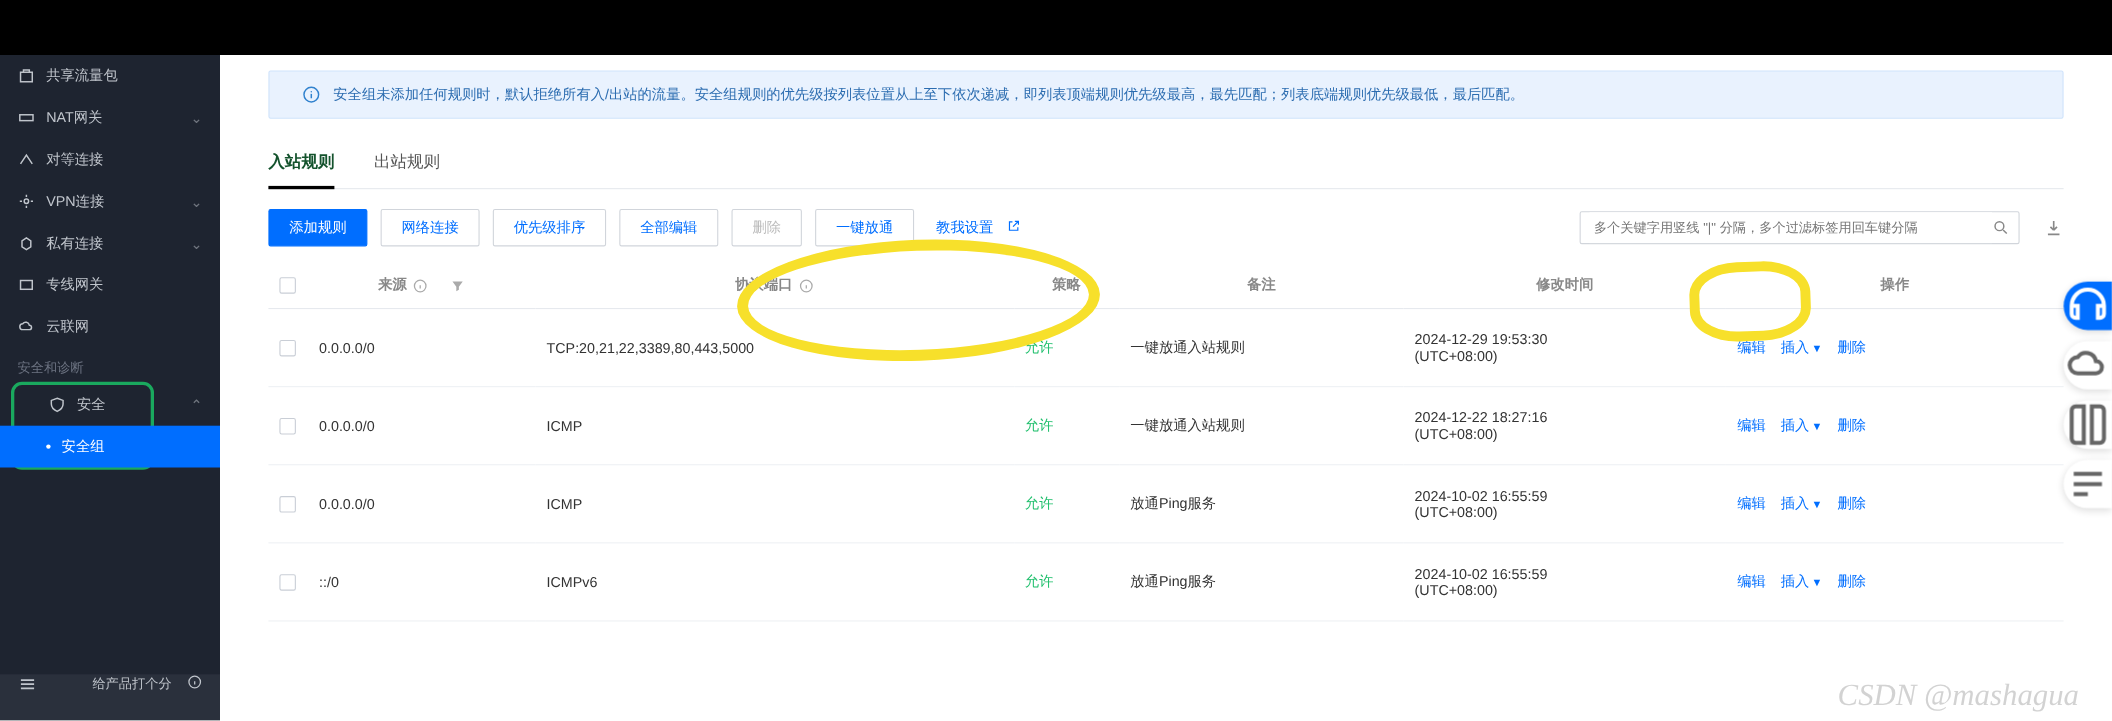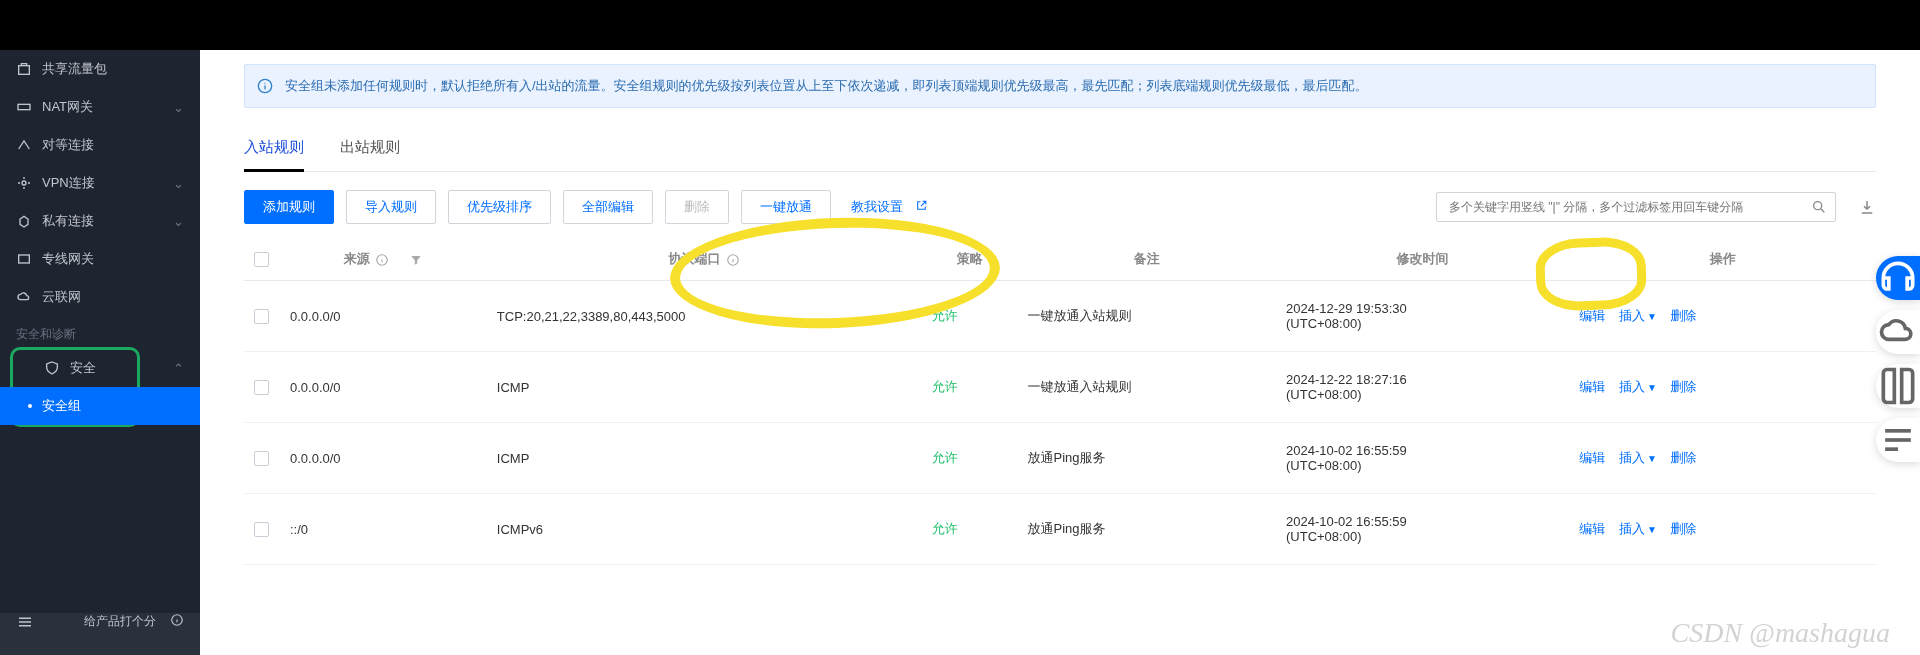--- a/index.html
+++ b/index.html
@@ -8,37 +8,37 @@
 .topbar { height: 50px; background: #000; width: 100%; }
 
 .layout { display: flex; height: calc(100% - 50px); }
 
 .sidebar { width: 200px; background: #1e2430; color: #c0c5cc; font-size: 13px; flex-shrink: 0; height: 100%; overflow: hidden; position: relative; }
 .sidebar-item { display: flex; align-items: center; padding: 10px 16px; cursor: pointer; position: relative; }
 .sidebar-item.active { background: #006eff; color: #fff; }
 .sidebar-item .icon { width: 16px; height: 16px; margin-right: 10px; display: flex; align-items: center; justify-content: center; }
 .sidebar-item .chevron { margin-left: auto; opacity: 0.5; }
 .sidebar-group { padding: 10px 16px 6px; color: #6b7280; font-size: 12px; }
-.sidebar-item.indent { padding-left: 28px; }
+.sidebar-item.indent { padding-left: 42px; }
 .sidebar-item.indent .dot { width: 4px; height: 4px; border-radius: 50%; background: #fff; margin-right: 10px; }
 .annot-green { position: absolute; border: 3px solid #1aa95e; border-radius: 10px; pointer-events: none; }
 .annot-yellow { position: absolute; border: 8px solid #f7e02b; border-radius: 50%; pointer-events: none; transform: rotate(-2deg); }
 
 .rating-bar { position: absolute; bottom: 0; left: 0; right: 0; height: 42px; background: #2a303c; display: flex; align-items: flex-start; padding: 0 16px; gap: 10px; color: #c0c5cc; font-size: 12px; }
 .rating-bar .more-icon { width: 18px; }
 .rating-bar .info-icon { margin-left: auto; }
 
 .main { flex: 1; padding: 0 44px 0 44px; background: #fff; overflow: auto; }
 
-.alert { display: flex; align-items: center; gap: 12px; background: #e9f2fe; border: 1px solid #cfe3fb; padding: 12px 12px; margin-top: 14px; color: #2b6cb0; font-size: 13px; border-radius: 2px; }
+.alert { display: flex; align-items: center; gap: 12px; background: #e9f2fe; border: 1px solid #cfe3fb; padding: 12px 30px; margin-top: 14px; color: #2b6cb0; font-size: 13px; border-radius: 2px; }
 .alert .alert-icon { width: 16px; height: 16px; flex-shrink: 0; }
 
 .tabs { display: flex; gap: 36px; margin-top: 22px; font-size: 15px; border-bottom: 1px solid #e6e9ee; }
 .tab { padding: 8px 0 12px; color: #555; cursor: pointer; }
-.tab.active { color: #1d4ed8; font-weight: 400; border-bottom: 3px solid #000; margin-bottom: -1px; }
+.tab.active { color: #14532d; font-weight: 700; border-bottom: 3px solid #000; margin-bottom: -1px; }
 
 .toolbar { display: flex; align-items: center; gap: 12px; margin-top: 18px; justify-content: flex-end; }
 .btn { padding: 7px 18px; font-size: 13px; border: 1px solid #d1d5db; background: #fff; color: #006eff; cursor: pointer; border-radius: 2px; }
 .btn.primary { background: #006eff; color: #fff; border-color: #006eff; }
 .btn.disabled { color: #bbb; cursor: not-allowed; }
 .teach-link { color: #006eff; font-size: 13px; cursor: pointer; margin-left: 8px; display: flex; align-items: center; gap: 12px; }
 .search-box { margin-left: auto; display: flex; align-items: center; border: 1px solid #d1d5db; border-radius: 2px; width: 400px; padding: 0 8px; }
 .search-box input { flex: 1; border: none; outline: none; padding: 7px 4px; font-size: 12px; color: #333; }
 .search-box .search-icon { width: 16px; height: 16px; color: #888; }
 .download-btn { margin-left: 10px; width: 18px; height: 18px; color: #888; cursor: pointer; }
@@ -170,21 +170,21 @@
       <span>安全组未添加任何规则时，默认拒绝所有入/出站的流量。安全组规则的优先级按列表位置从上至下依次递减，即列表顶端规则优先级最高，最先匹配；列表底端规则优先级最低，最后匹配。</span>
     </div>
 
     <div class="tabs">
       <div class="tab active">入站规则</div>
       <div class="tab">出站规则</div>
     </div>
 
     <div class="toolbar">
       <button class="btn primary">添加规则</button>
-      <button class="btn">导入规则</button>
+      <button class="btn">网络连接</button>
       <button class="btn">优先级排序</button>
       <button class="btn">全部编辑</button>
       <button class="btn disabled">删除</button>
       <button class="btn">一键放通</button>
       <span class="teach-link">
         <span>教我设置</span>
         <span style="width:13px;display:inline-block;"><svg viewBox="0 0 24 24" fill="none" stroke="currentColor" stroke-width="2">
               <path d="M14 4h6v6M20 4l-9 9M19 14v5H5V5h5"></path>
             </svg></span>
       </span>

